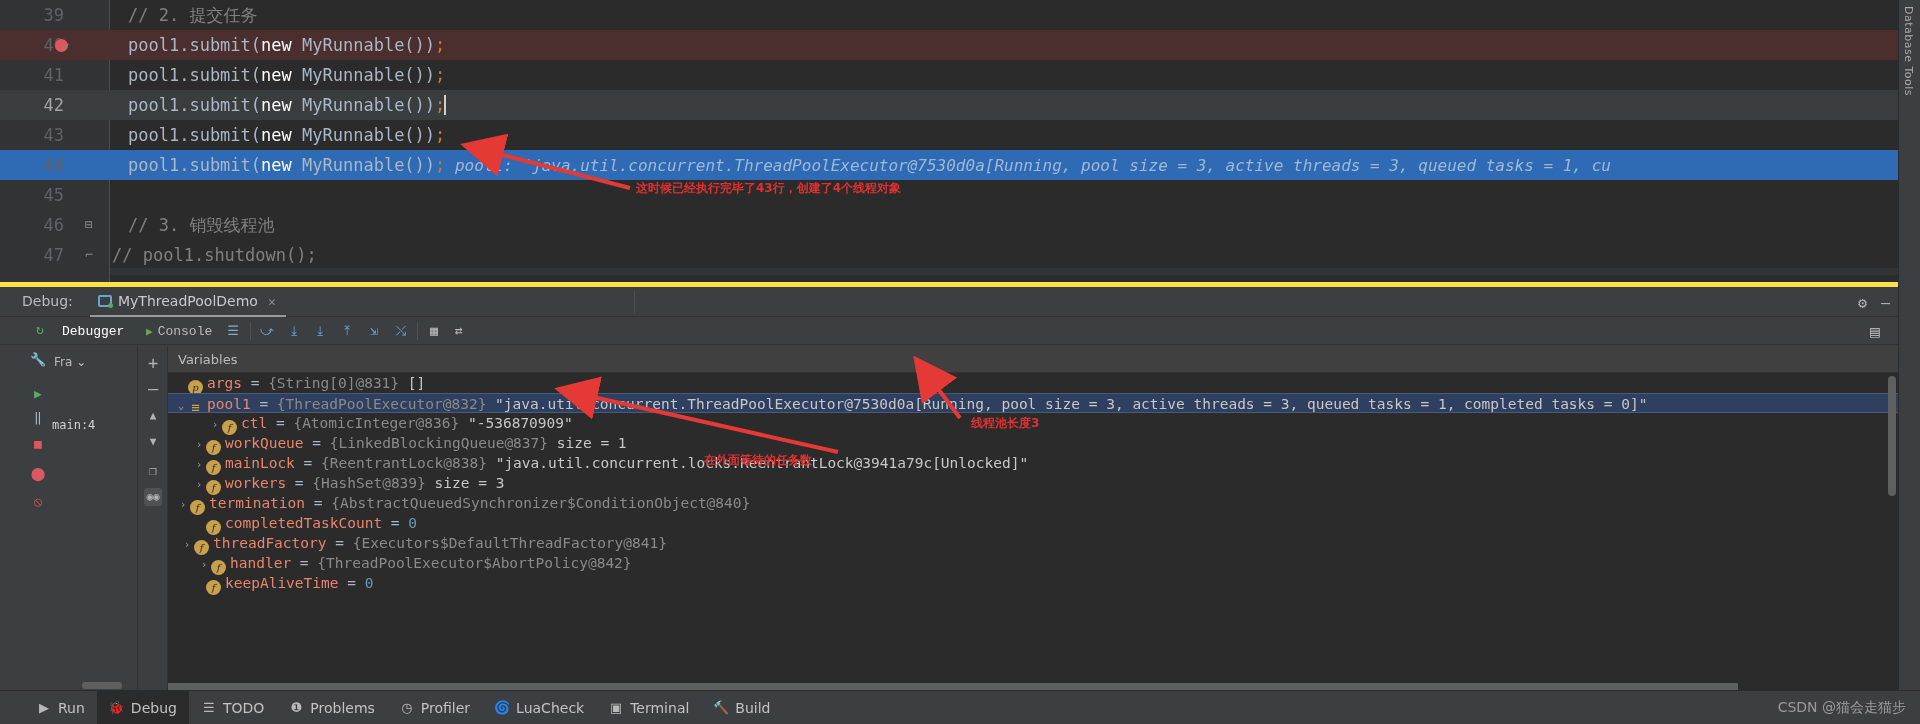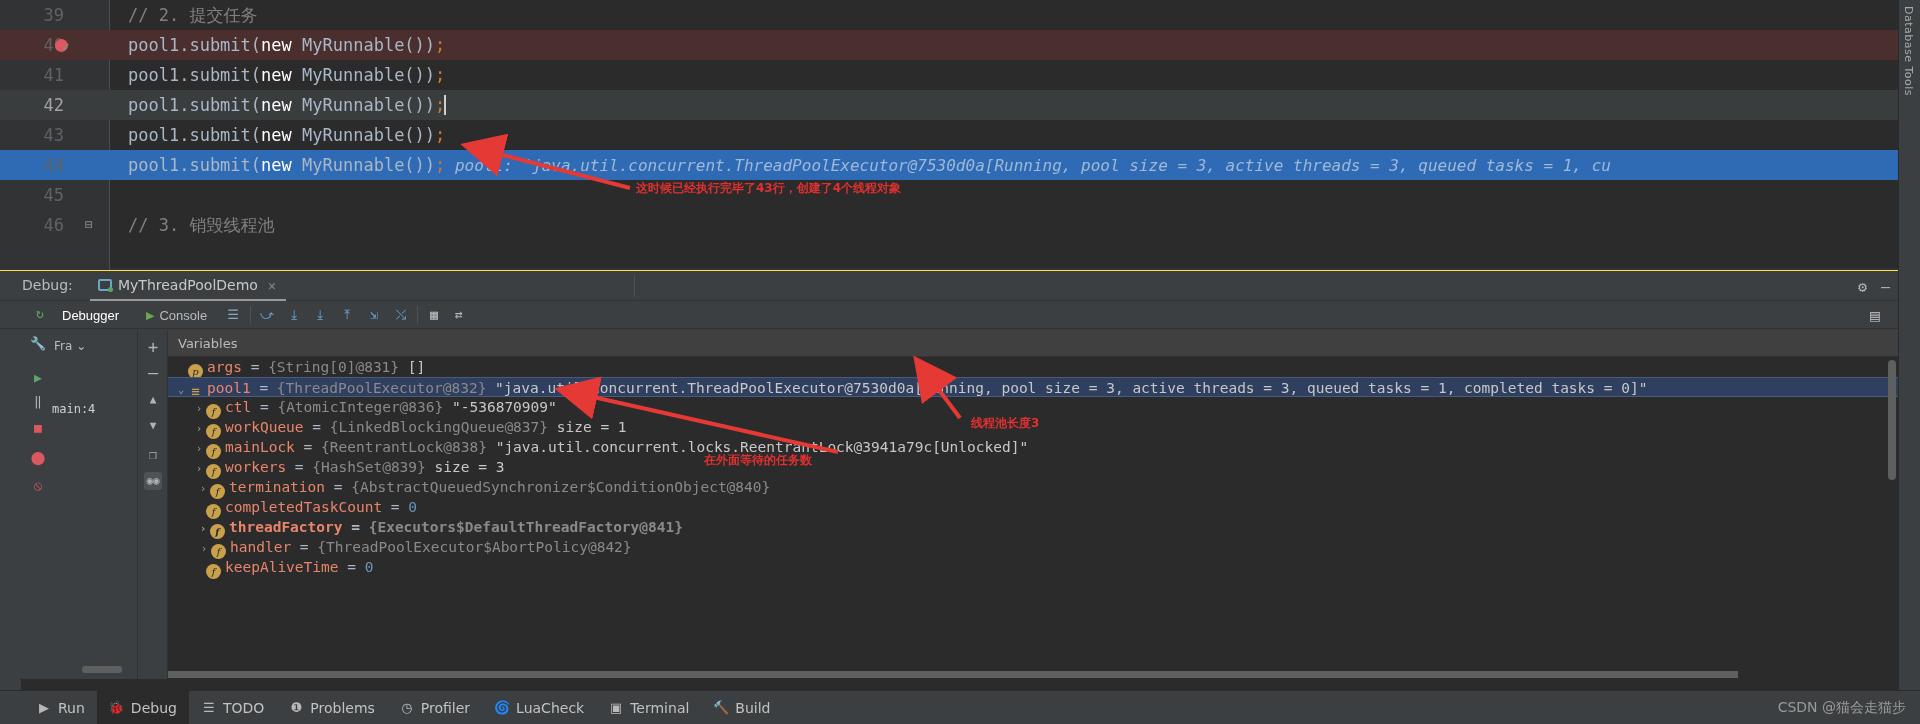--- a/index.html
+++ b/index.html
@@ -90,22 +90,22 @@
     position:absolute; left:4px; writing-mode: vertical-rl;
     font-family:"DejaVu Sans", sans-serif; font-size:11px; color:#a9a9a9;
   }
   .lrail-ic {
     position:absolute; left:3px; width:16px; height:16px; color:#c9c9c9; font-size:13px;
     text-align:center; line-height:16px;
   }
 
   
   .debug-win {
-    position:absolute; left:0; top:270px; width:1898px; height:408px; background:#3c3f41;
-    border-top:1px solid #fde047;
+    position:absolute; left:0; top:282px; width:1898px; height:408px; background:#3c3f41;
+    border-top:5px solid #fde047;
   }
   .dbg-titlebar {
     position:relative; height:30px; background:#3c3f41; border-bottom:1px solid #323232;
   }
   .dbg-title-label {
     position:absolute; left:22px; top:6px; font-family:"DejaVu Sans", sans-serif;
     font-size:14px; color:#bbbbbb;
   }
   .dbg-tab {
     position:absolute; left:90px; top:0; height:30px; padding:0 10px 0 8px;
@@ -121,21 +121,21 @@
   .dbg-titlebar-sep { position:absolute; left:634px; top:4px; width:1px; height:22px; background:#4e5254; }
   .tb-right { position:absolute; right:8px; top:7px; display:flex; gap:14px; align-items:center; }
   .ic-gear, .ic-min { color:#b0b0b0; font-size:15px; cursor:pointer; }
 
   
   .dbg-toolbar {
     position:relative; height:28px; background:#3c3f41; border-bottom:1px solid #323232;
   }
   .dbgtab {
     position:absolute; top:4px; height:20px; display:flex; align-items:center; gap:5px;
-    font-family:Liberation Sans, sans-serif; font-size:13px; color:#bbbbbb;
+    font-family:Liberation Mono, monospace; font-size:13px; color:#bbbbbb;
   }
   .dbgtab.active { color:#ffffff; }
   .tbi {
     position:absolute; top:5px; width:18px; height:18px; color:#9aa7b0; font-size:13px;
     text-align:center; line-height:18px;
   }
   .tb-sep { position:absolute; top:5px; width:1px; height:18px; background:#4e5254; }
   .dbg-right-ic { position:absolute; right:10px; top:5px; width:18px; height:18px; color:#b0b0b0; }
 
   
@@ -272,20 +272,25 @@
           <span class="ln-code"><span class="tok-id">pool1.submit(</span><span class="tok-kw">new</span><span class="tok-id"> MyRunnable())</span><span class="tok-semi">;</span><span class="hint">  pool1: "java.util.concurrent.ThreadPoolExecutor@7530d0a[Running, pool size = 3, active threads = 3, queued tasks = 1, cu</span></span>
         </div>
         <div class="ln-row">
           <span class="ln-num">45</span>
           <span class="ln-code"></span>
         </div>
         <div class="ln-row">
           <span class="ln-num">46</span>
           <span class="ln-fold">⊟</span>
           <span class="ln-code"><span class="tok-cmt">// 3. 销毁线程池</span></span>
+        </div>
+        <div class="ln-row">
+          <span class="ln-num">47</span>
+          <span class="ln-fold">⌐</span>
+          <span class="ln-code" style="left: 112px;"><span class="tok-cmt">//</span><span>      </span><span class="tok-cmt">pool1.shutdown();</span></span>
         </div>
       </div>
     <div class="ed-hscroll-track">
       
     </div>
   </div>
   <div class="ed-stripe">
     <div class="stripe-mark" style="top:36px;background:#db5860;"></div>
     <div class="stripe-mark" style="top:140px;background:#4c7fc0;"></div>
   </div>
@@ -364,27 +369,27 @@
       <span class="vts-btn" style="top:87px;font-size:11px;">▼</span>
       <span class="vts-btn" style="top:116px;font-size:13px;">❐</span>
       <span class="vts-btn sel" style="top:142px;font-size:11px;">◉◉</span>
     </div>
 
     <div class="vars-pane">
       <div class="vars-head">Variables</div>
       <div class="vars-list" id="vars-list">
           <div class="vrow" style="padding-left: 6px;"><span class="arrow"></span><span class="vic p">p</span><span class="vname">args</span><span class="veq"> = </span><span class="vtype">{String[0]@831}</span><span class="vval">  []</span></div>
           <div class="vrow selected" style="padding-left: 6px;"><span class="arrow">⌄</span><span class="vic obj">≡</span><span class="vname">pool1</span><span class="veq"> = </span><span class="vtype">{ThreadPoolExecutor@832}</span><span class="vval">  "java.util.concurrent.ThreadPoolExecutor@7530d0a[Running, pool size = 3, active threads = 3, queued tasks = 1, completed tasks = 0]"</span></div>
-          <div class="vrow" style="padding-left: 24px;"><span class="arrow">›</span><span class="vic ">f</span><span class="vname">ctl</span><span class="veq"> = </span><span class="vtype">{AtomicInteger@836}</span><span class="vval">  "-536870909"</span></div>
+          <div class="vrow" style="padding-left: 40px;"><span class="arrow">›</span><span class="vic ">f</span><span class="vname">ctl</span><span class="veq"> = </span><span class="vtype">{AtomicInteger@836}</span><span class="vval">  "-536870909"</span></div>
           <div class="vrow" style="padding-left: 24px;"><span class="arrow">›</span><span class="vic ">f</span><span class="vname">workQueue</span><span class="veq"> = </span><span class="vtype">{LinkedBlockingQueue@837}</span><span class="vval">  size = 1</span></div>
           <div class="vrow" style="padding-left: 24px;"><span class="arrow">›</span><span class="vic ">f</span><span class="vname">mainLock</span><span class="veq"> = </span><span class="vtype">{ReentrantLock@838}</span><span class="vval">  "java.util.concurrent.locks.ReentrantLock@3941a79c[Unlocked]"</span></div>
           <div class="vrow" style="padding-left: 24px;"><span class="arrow">›</span><span class="vic ">f</span><span class="vname">workers</span><span class="veq"> = </span><span class="vtype">{HashSet@839}</span><span class="vval">  size = 3</span></div>
-          <div class="vrow" style="padding-left: 28px;"><span class="arrow">›</span><span class="vic ">f</span><span class="vname">termination</span><span class="veq"> = </span><span class="vtype">{AbstractQueuedSynchronizer$ConditionObject@840}</span></div>
+          <div class="vrow" style="padding-left: 8px;"><span class="arrow">›</span><span class="vic ">f</span><span class="vname">termination</span><span class="veq"> = </span><span class="vtype">{AbstractQueuedSynchronizer$ConditionObject@840}</span></div>
           <div class="vrow" style="padding-left: 24px;"><span class="arrow"></span><span class="vic ">f</span><span class="vname">completedTaskCount</span><span class="veq"> = </span><span class="vnum">0</span></div>
-          <div class="vrow" style="padding-left: 28px; font-weight: bold;"><span class="arrow">›</span><span class="vic ">f</span><span class="vname">threadFactory</span><span class="veq"> = </span><span class="vtype">{Executors$DefaultThreadFactory@841}</span></div>
+          <div class="vrow" style="padding-left: 12px;"><span class="arrow">›</span><span class="vic ">f</span><span class="vname">threadFactory</span><span class="veq"> = </span><span class="vtype">{Executors$DefaultThreadFactory@841}</span></div>
           <div class="vrow" style="padding-left: 29px;"><span class="arrow">›</span><span class="vic ">f</span><span class="vname">handler</span><span class="veq"> = </span><span class="vtype">{ThreadPoolExecutor$AbortPolicy@842}</span></div>
           <div class="vrow" style="padding-left: 24px;"><span class="arrow"></span><span class="vic ">f</span><span class="vname">keepAliveTime</span><span class="veq"> = </span><span class="vnum">0</span></div>
         </div>
       <div class="vars-vscroll"></div>
     </div>
     <div class="vars-hscroll" style="position:absolute;left:168px;bottom:0;width:1570px;height:7px;background:#5e6060;"></div>
   </div>
 
   <svg class="anno">
     <defs>

